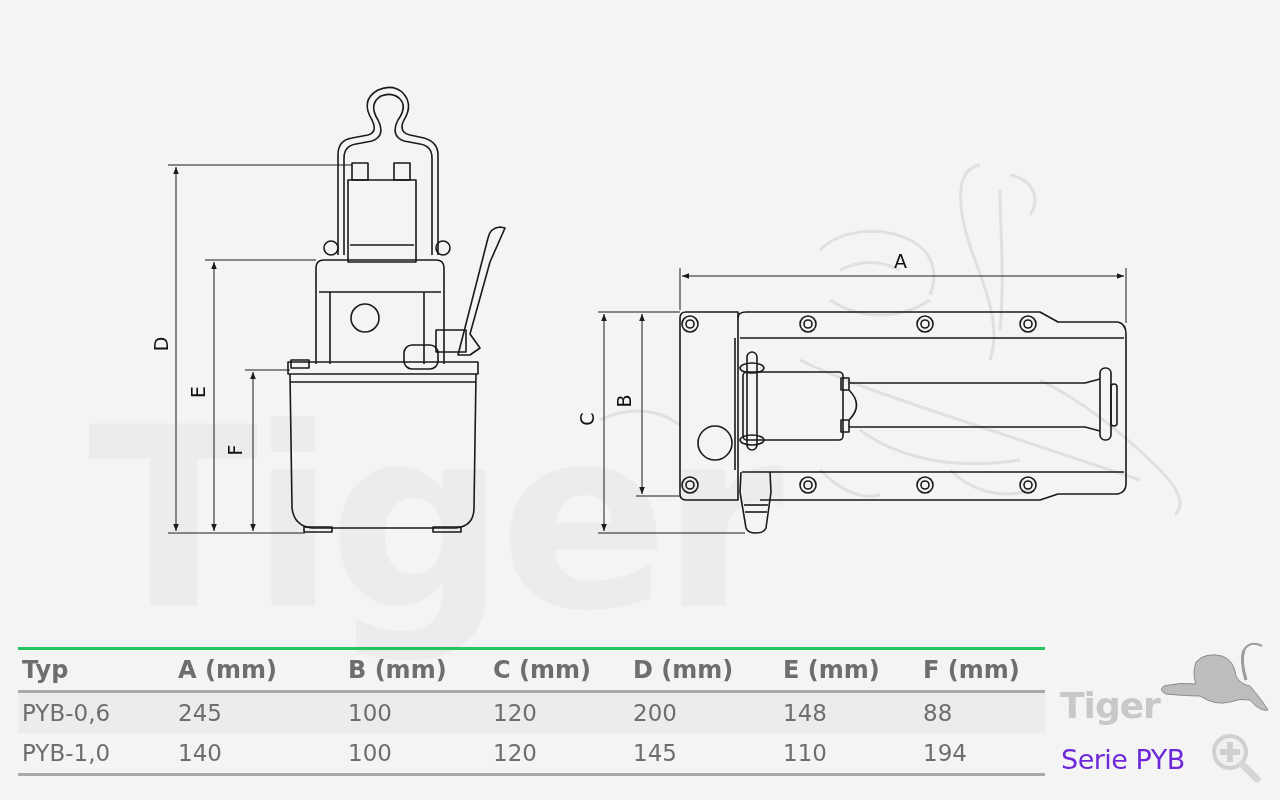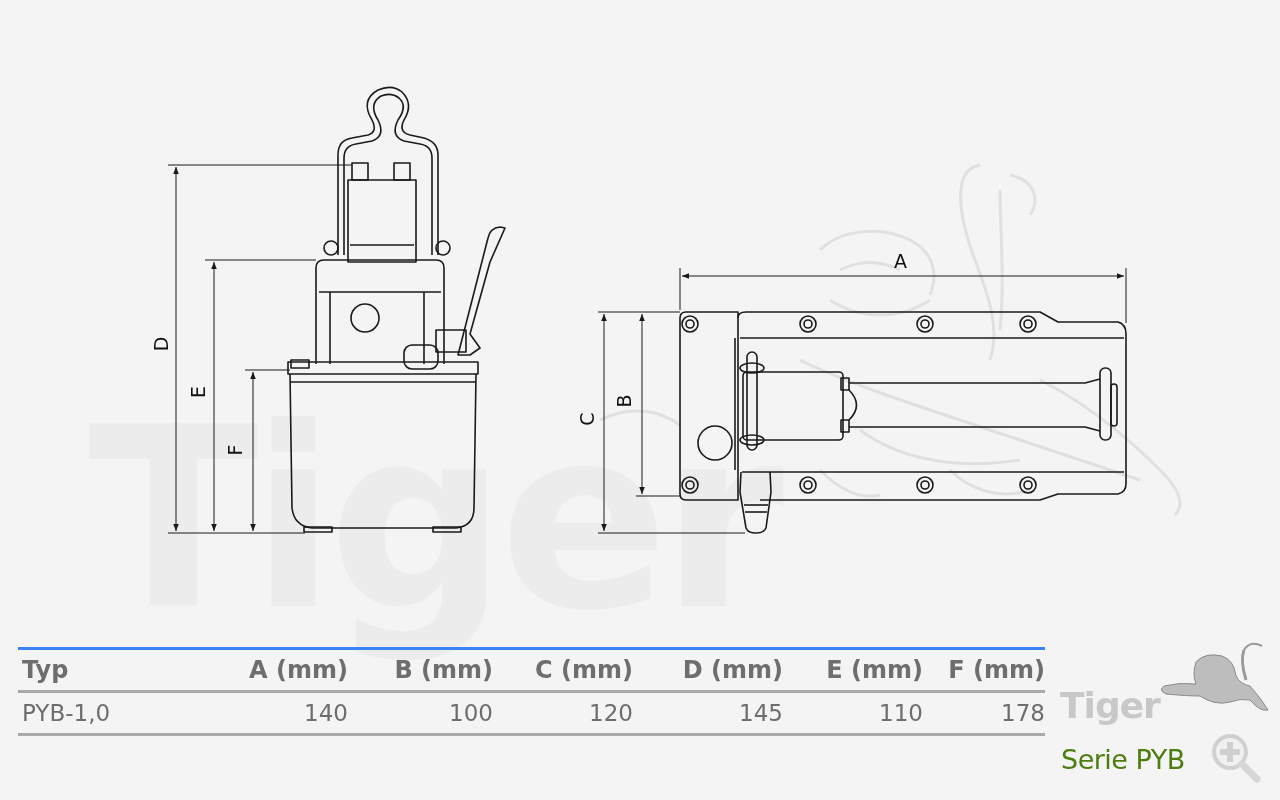--- a/index.html
+++ b/index.html
@@ -24,38 +24,38 @@
     .rot { transform: rotate(-90deg); transform-origin: center center; }
 
     
     .spec-table {
       position: absolute; left: 18px; top: 647px; width: 1027px;
       border-collapse: collapse;
       font-family: "DejaVu Sans", sans-serif;
       color: #6e6e6e;
     }
     .spec-table th, .spec-table td {
-      padding: 0; height: 40px; font-size: 24px; text-align: right;
+      padding: 0; height: 40px; font-size: 24px; text-align: left;
       white-space: nowrap;
     }
     .spec-table th { font-weight: bold; font-size: 24px; height: 40px; }
     .spec-table th:first-child, .spec-table td:first-child { text-align: left; padding-left: 4px; }
-    .spec-table thead tr { border-top: 3px solid #3b82f6; border-bottom: 3px solid #a9a9a9; }
+    .spec-table thead tr { border-top: 3px solid #22c55e; border-bottom: 3px solid #a9a9a9; }
     .spec-table tbody tr.r0 { background: #ececec; }
     .spec-table tbody tr:last-child { border-bottom: 3px solid #a9a9a9; margin-left: 36px; }
     .spec-table td { font-size: 23px; font-weight: normal; }
 
     .brand {
       position: absolute; left: 1060px; top: 685px;
       font-family: "DejaVu Sans", sans-serif; font-weight: bold;
       font-size: 36px; color: #c8c8c8; letter-spacing: -1px;
     }
     .series {
       position: absolute; left: 1061px; top: 744px;
-      font-family: "DejaVu Sans", sans-serif; font-size: 27px; color: #4d7c0f;
+      font-family: "DejaVu Sans", sans-serif; font-size: 27px; color: #6d28d9;
       letter-spacing: -0.5px;
     }
     .zoom-btn { position: absolute; left: 1210px; top: 732px; width: 52px; height: 52px; cursor: pointer; }
   </style>
 </head>
 <body>
 
 <div class="stage">
 
   <div class="watermark">Tiger</div>
@@ -212,28 +212,37 @@
         <th>Typ</th>
         <th>A (mm)</th>
         <th>B (mm)</th>
         <th>C (mm)</th>
         <th>D (mm)</th>
         <th>E (mm)</th>
         <th>F (mm)</th>
       </tr>
     </thead>
     <tbody>
+      <tr class="r0">
+        <td>PYB-0,6</td>
+        <td>245</td>
+        <td>100</td>
+        <td>120</td>
+        <td>200</td>
+        <td>148</td>
+        <td>88</td>
+      </tr>
       <tr class="r1">
         <td>PYB-1,0</td>
         <td>140</td>
         <td>100</td>
         <td>120</td>
         <td>145</td>
         <td>110</td>
-        <td>178</td>
+        <td>194</td>
       </tr>
     </tbody>
   </table>
 
   <div class="brand">Tiger</div>
   <div class="series">Serie PYB</div>
   <svg class="zoom-btn" viewBox="0 0 52 52">
     <circle cx="20" cy="20" r="16" fill="#f0f0f0" stroke="#d0d0d0" stroke-width="4"></circle>
     <rect x="17" y="10" width="6" height="20" fill="#cfcfcf"></rect>
     <rect x="10" y="17" width="20" height="6" fill="#cfcfcf"></rect>

